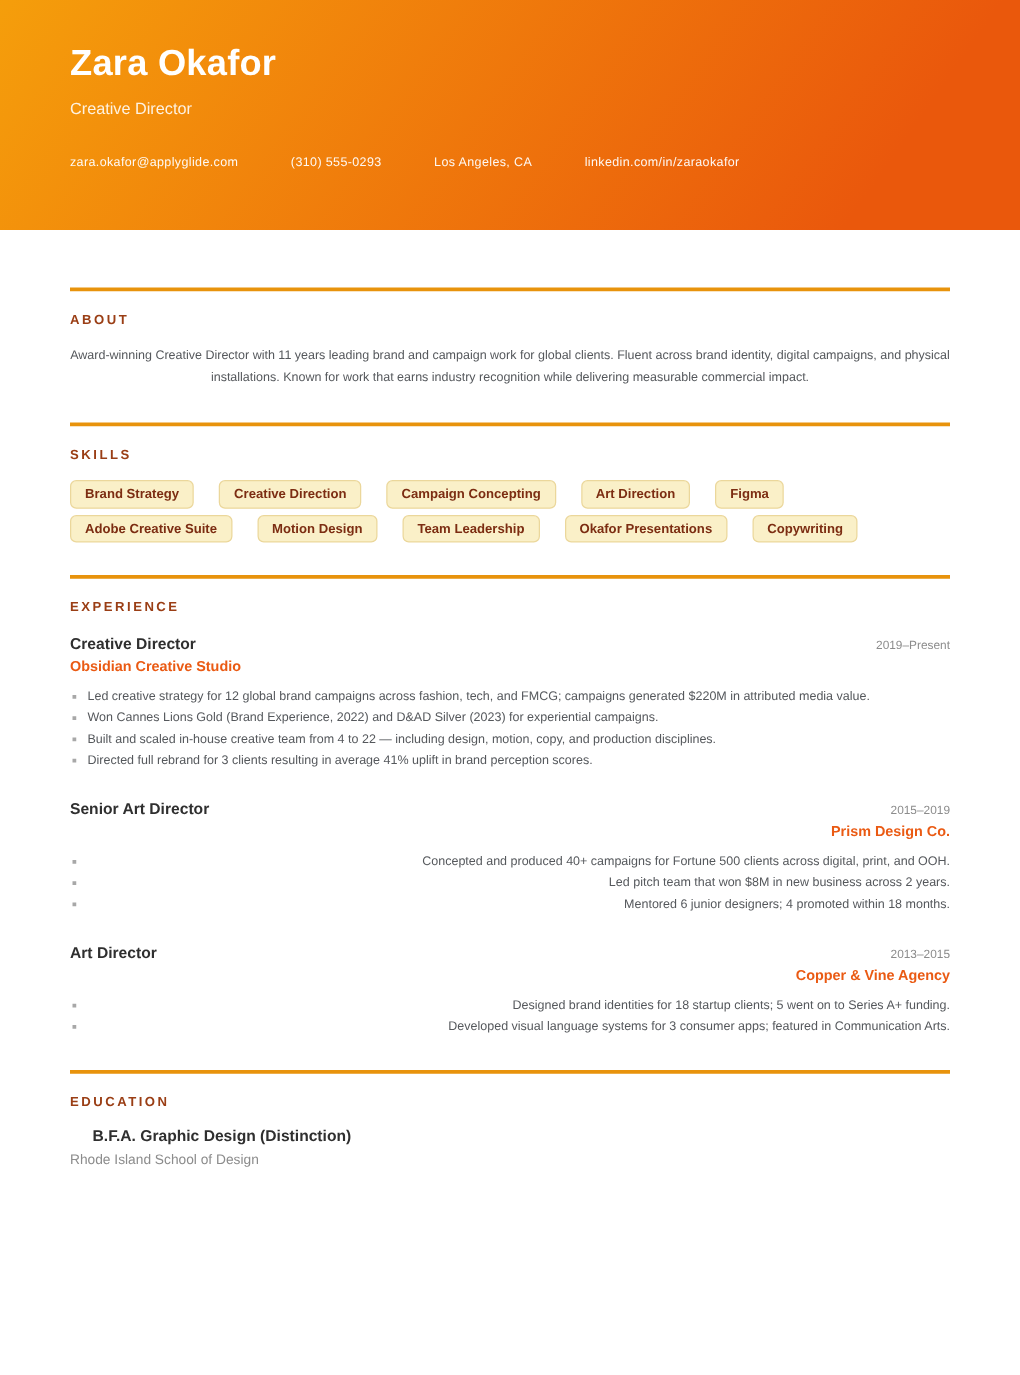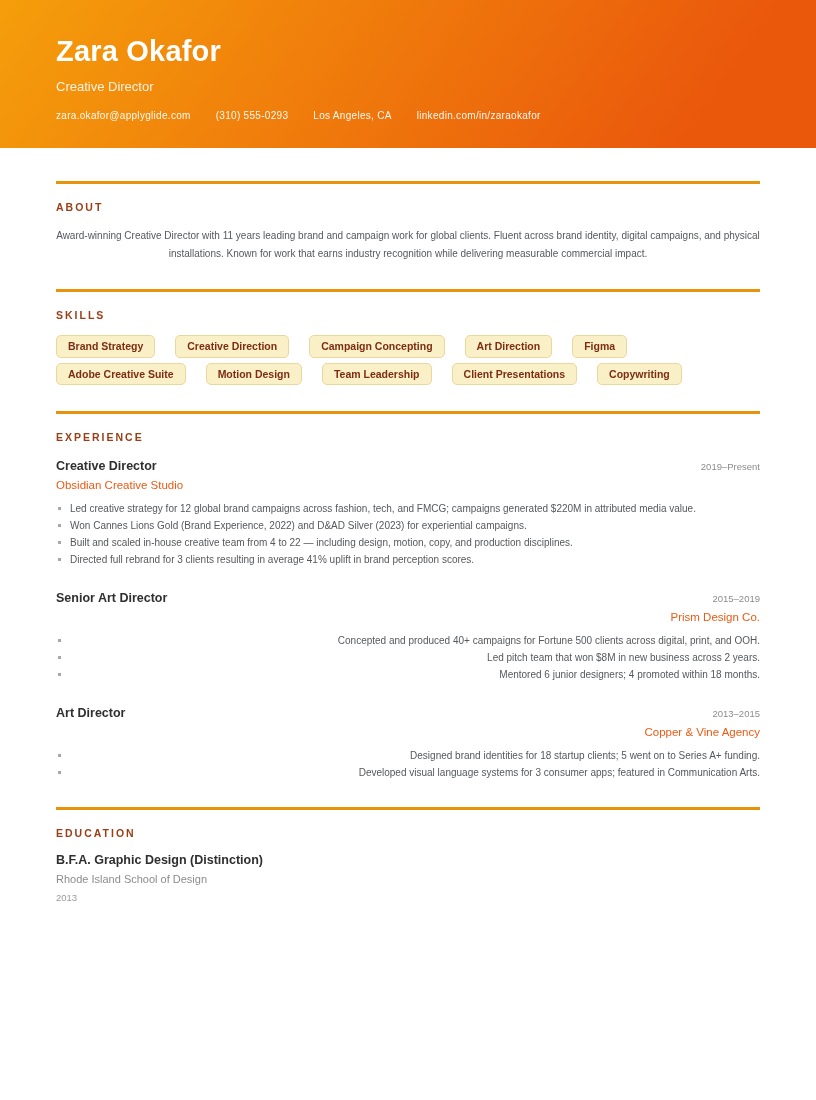--- a/index.html
+++ b/index.html
@@ -21,55 +21,55 @@
   html,body{margin:0;padding:0;}
   body{
     width:816px;
     min-height:1100px;
     background:#FFFFFF;
     font-family:"Liberation Sans","DejaVu Sans",sans-serif;
     -webkit-font-smoothing:antialiased;
   }
   
   .header{
-    height:148px;
+    height:184px;
     background:linear-gradient(125deg,var(--grad-start) 0%,var(--grad-end) 85%);
     padding:37px 56px 0 56px;
     color:#FFFFFF;
   }
   .name{
     margin:0;
     font-size:29px;
     font-weight:bold;
     letter-spacing:0.2px;
     line-height:1.0;
     color:#FFFFFF;
   }
   .role{
     margin-top:13px;
     font-size:13px;
     color:rgba(255,255,255,0.88);
   }
   .contact-row{
-    margin-top:16px;
+    margin-top:31px;
     display:flex;
-    gap:25px;
+    gap:42px;
     font-size:10px;
     letter-spacing:0.3px;
     color:rgba(255,255,255,0.95);
     white-space:nowrap;
   }
   
   .main{padding:0 56px 40px 56px;}
   .section{
     margin-top:26px;
     border-top:3px solid var(--rule);
     padding-top:17px;
   }
-  .section:first-child{margin-top:33px;}
+  .section:first-child{margin-top:46px;}
   .section-heading{
     margin:0;
     font-size:10.5px;
     font-weight:bold;
     letter-spacing:2px;
     color:var(--heading);
   }
   .section-content{margin-top:14px;}
   
   .about-text{
@@ -111,21 +111,21 @@
     color:var(--title-text);
   }
   .job-dates{
     font-size:9.5px;
     color:var(--muted);
     white-space:nowrap;
   }
   .job-company{
     margin-top:6px;
     font-size:11.5px;
-    font-weight:normal;
+    font-weight:bold;
     color:var(--accent);
   }
   .bullets{
     list-style:none;
     margin:9px 0 0 0;
     padding:0;
   }
   .bullets li{
     position:relative;
     padding-left:14px;
@@ -140,20 +140,21 @@
     width:3px;
     height:3px;
     background:var(--bullet);
   }
   
   .edu-degree{
     margin-top:14px;
     font-size:12.5px;
     font-weight:bold;
     color:var(--title-text);
+    margin-left:18px;
   }
   .edu-school{
     margin-top:6px;
     font-size:11px;
     color:var(--muted);
   }
   .edu-year{
     margin-top:7px;
     font-size:9.5px;
     color:var(--muted-light);
@@ -199,21 +200,21 @@
         <span class="pill">Art Direction</span>
 
         <span class="pill">Figma</span>
 
         <span class="pill">Adobe Creative Suite</span>
 
         <span class="pill">Motion Design</span>
 
         <span class="pill">Team Leadership</span>
 
-        <span class="pill">Client Presentations</span>
+        <span class="pill">Okafor Presentations</span>
 
         <span class="pill">Copywriting</span>
       </div>
   </section>
 
   <section class="section">
     <h2 class="section-heading">EXPERIENCE</h2>
     <div class="section-content" style="margin-top:2px;">
 
         <article class="job">
@@ -290,16 +291,15 @@
               </li>
             </ul>
         </article>
       </div>
   </section>
 
   <section class="section">
     <h2 class="section-heading">EDUCATION</h2>
     <div class="edu-degree">B.F.A. Graphic Design (Distinction)</div>
     <div class="edu-school">Rhode Island School of Design</div>
-    <div class="edu-year">2013</div>
   </section>
 
 </main>
 
 </body></html>

